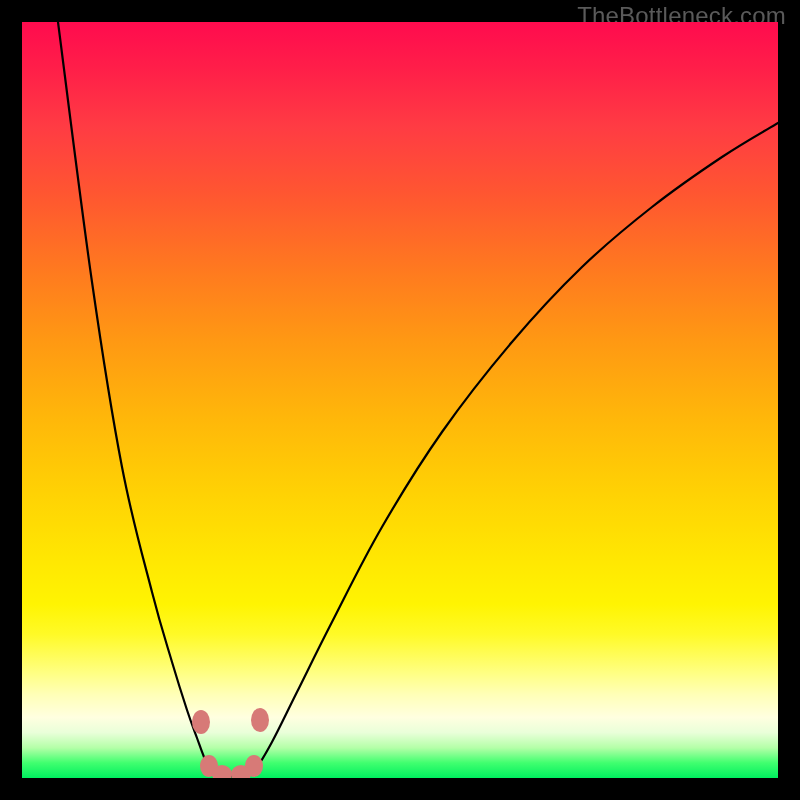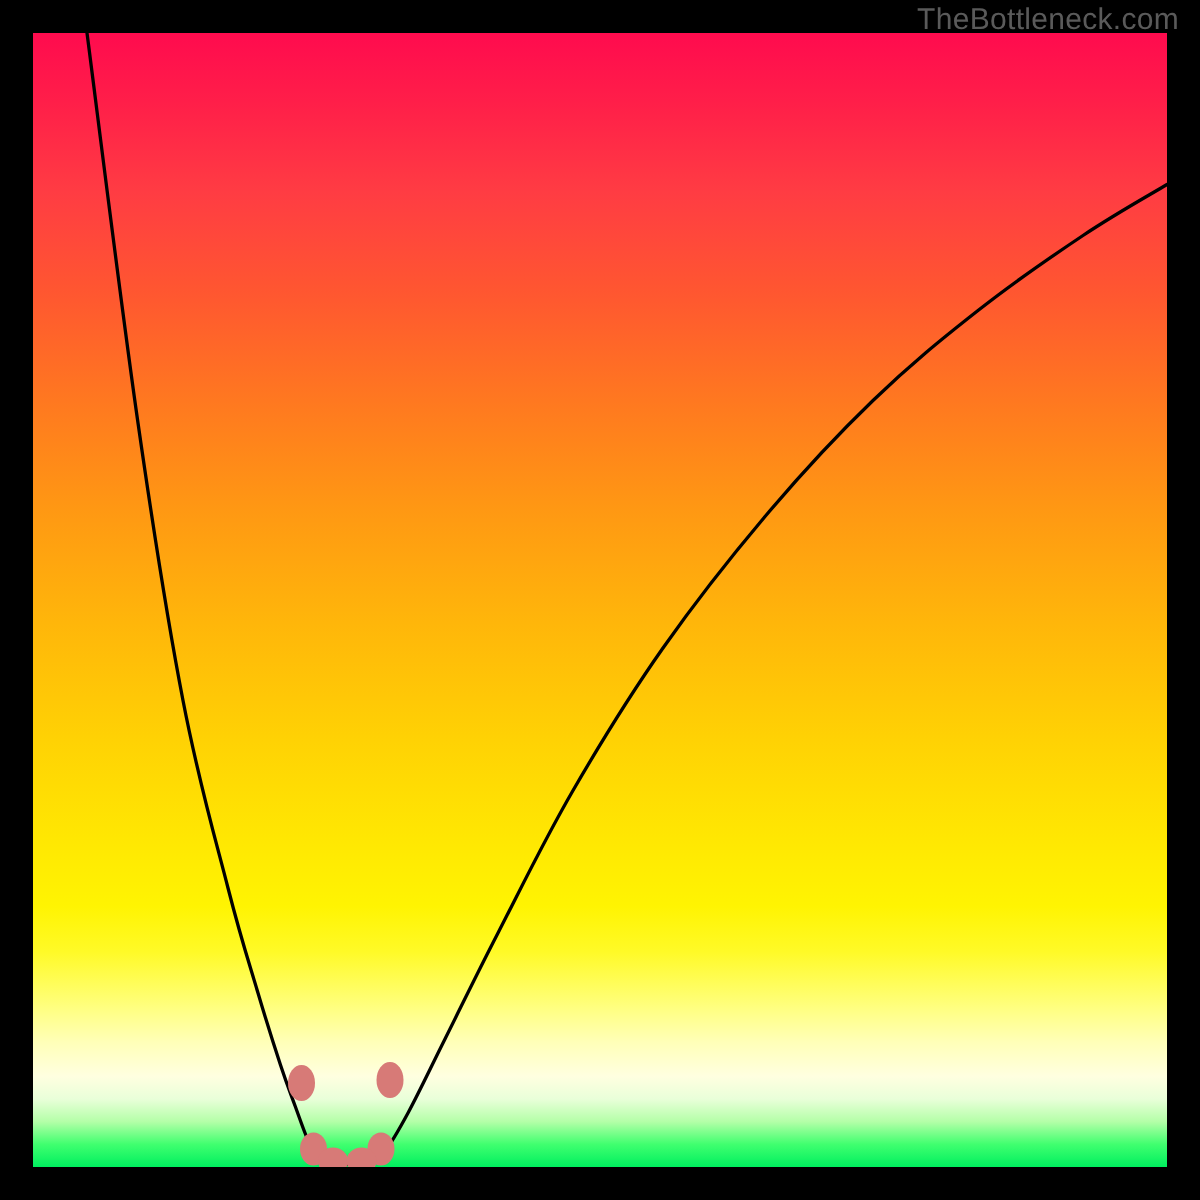--- a/index.html
+++ b/index.html
@@ -37,21 +37,21 @@
       #b4ffa8 96%,
       #40ff6f 98%,
       #00ef5f 100%
     );
   }
   .watermark {
     position: absolute;
     top: 2px;
     right: 14px;
     color: #5a5a5a;
-    font-size: 20px;
+    font-size: 24px;
     letter-spacing: 0.2px;
     font-weight: 500;
   }
   svg.curve {
     position: absolute;
     left: 0;
     top: 0;
     width: 756px;
     height: 756px;
     pointer-events: none;

